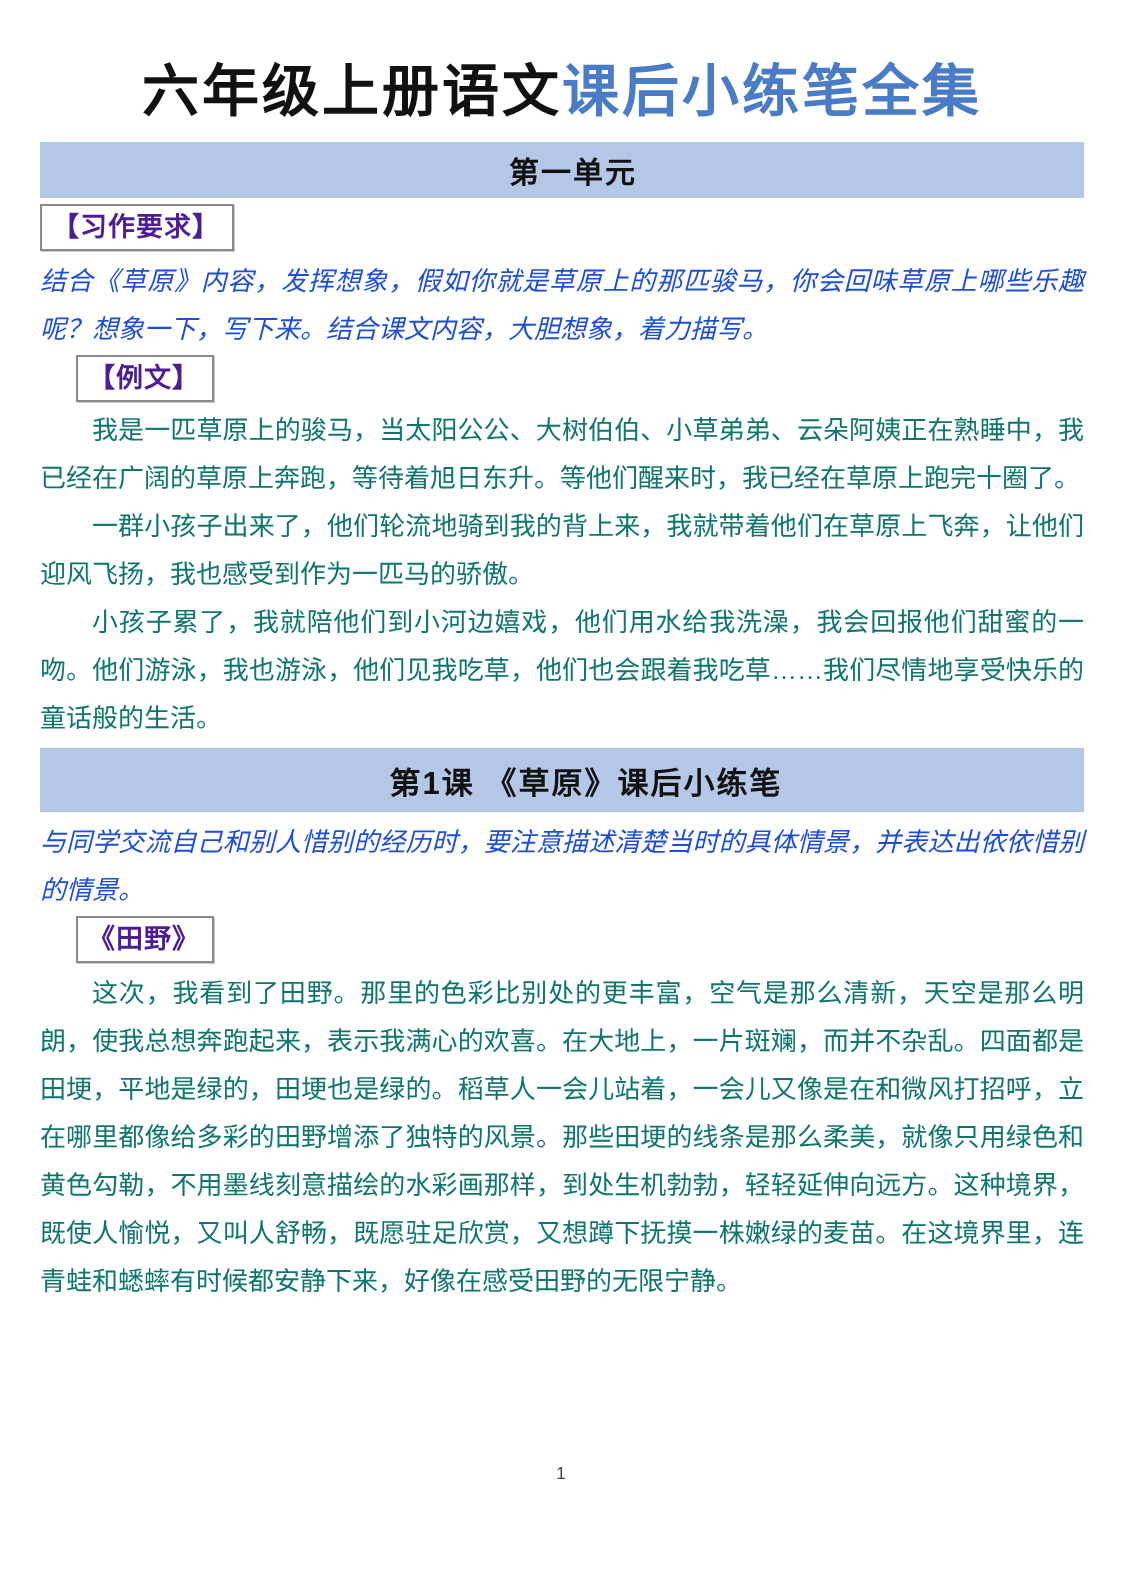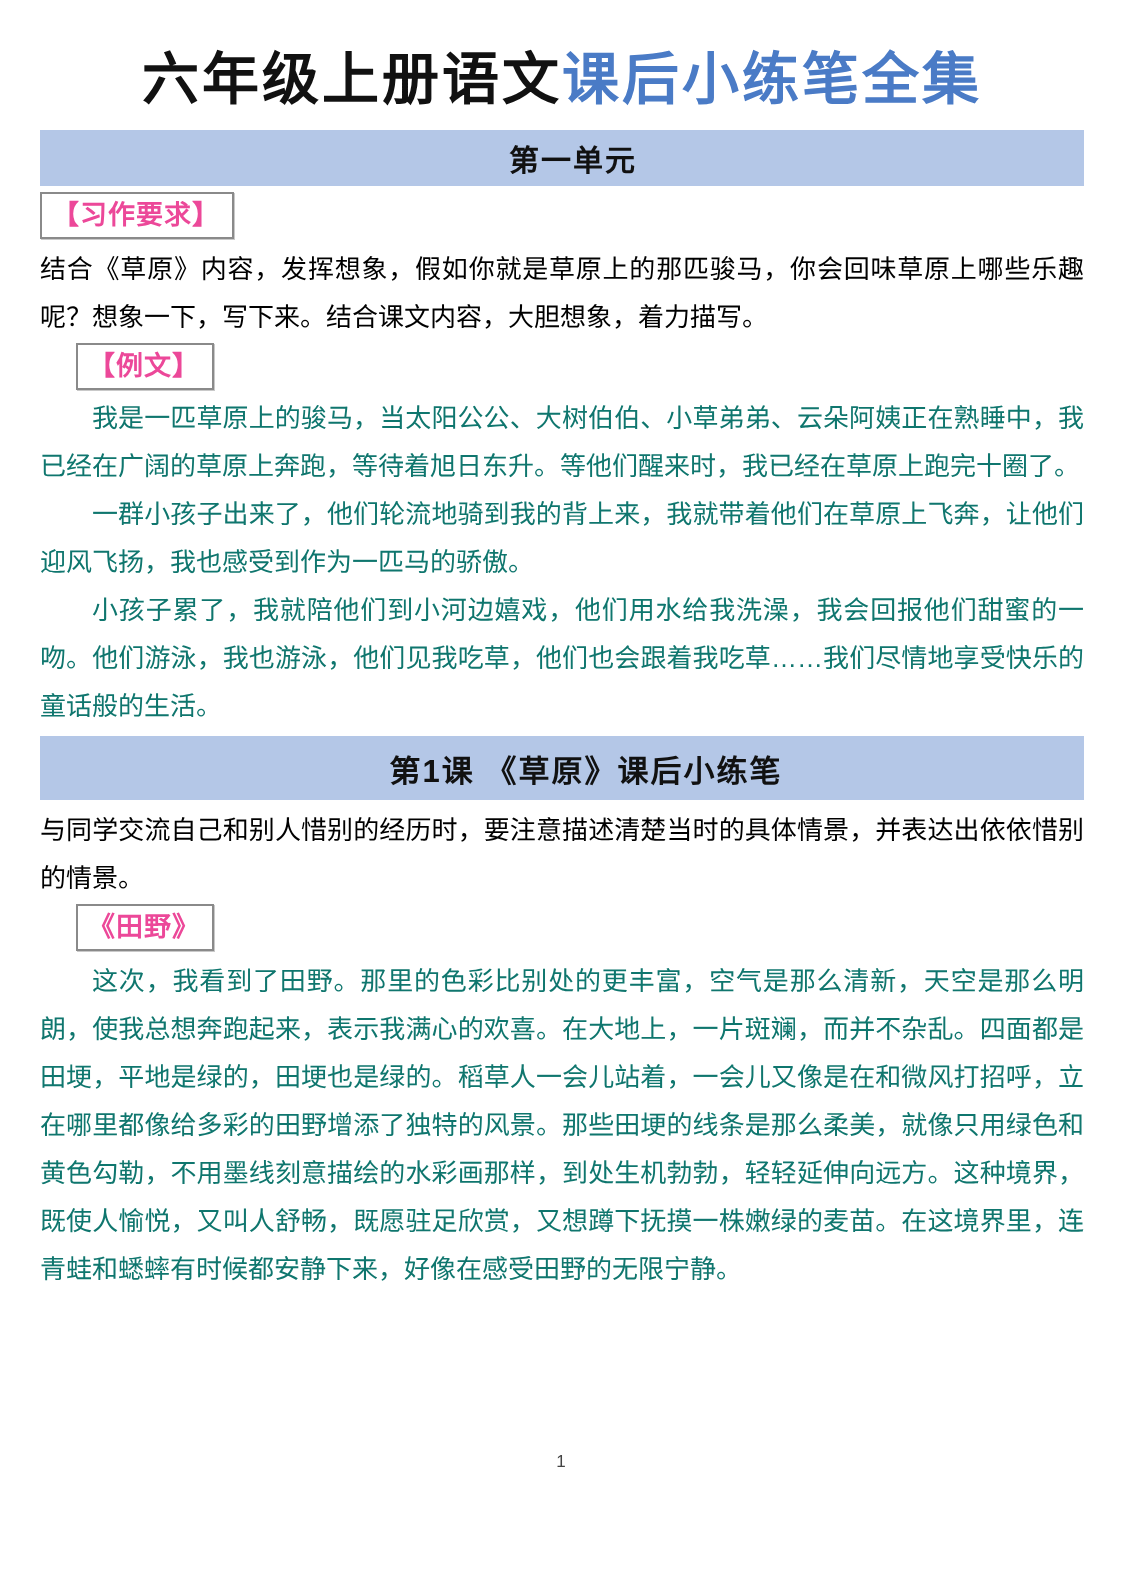--- a/index.html
+++ b/index.html
@@ -1,20 +1,20 @@
 <!DOCTYPE html>
 <html lang="zh-CN"><head>
 <meta charset="utf-8">
 <style>
   html,body{margin:0;padding:0;background:#ffffff;}
   .page{
     position:relative;
     width:1122px;
     height:1494px;
-    margin:4px auto;
+    margin:16px auto;
     background:#ffffff;
     overflow:hidden;
     font-family:"Liberation Sans","DejaVu Sans",sans-serif;
     color:#161616;
   }
   .content{
     padding:40px 38px 0 40px;
   }
   
   .doc-title{
@@ -40,36 +40,36 @@
   .banner.lesson{height:64px;margin-top:6px;font-size:31px;letter-spacing:2px;padding-left:48px;}
   
   .label-box{
     display:inline-block;
     border:2px solid #8a8a8a;
     box-shadow:1px 1px 0 #c9c9c9;
     background:#ffffff;
     padding:5px 12px 6px 10px;
     font-size:27px;
     font-weight:bold;
-    color:#ec4899;
+    color:#4c1d95;
     line-height:32px;
     letter-spacing:1px;
   }
   .label-row{margin-top:6px;}
   .label-row.tight{margin-top:2px;padding-left:36px;}
   
   .para{
     font-size:26px;
     line-height:48px;
     text-align:justify;
     margin:0;
     color:#0f766e;
   }
   .para.indent{text-indent:2em;}
-  .para.red{color:#000000;}
+  .para.red{color:#1d4ed8;font-style:italic;}
   .red-block{margin-top:6px;}
   .example-block{margin-top:4px;}
   .essay-block{margin-top:6px;}
   
   .page-number{
     position:absolute;
     left:0;right:0;
     bottom:26px;
     text-align:center;
     font-size:17px;

